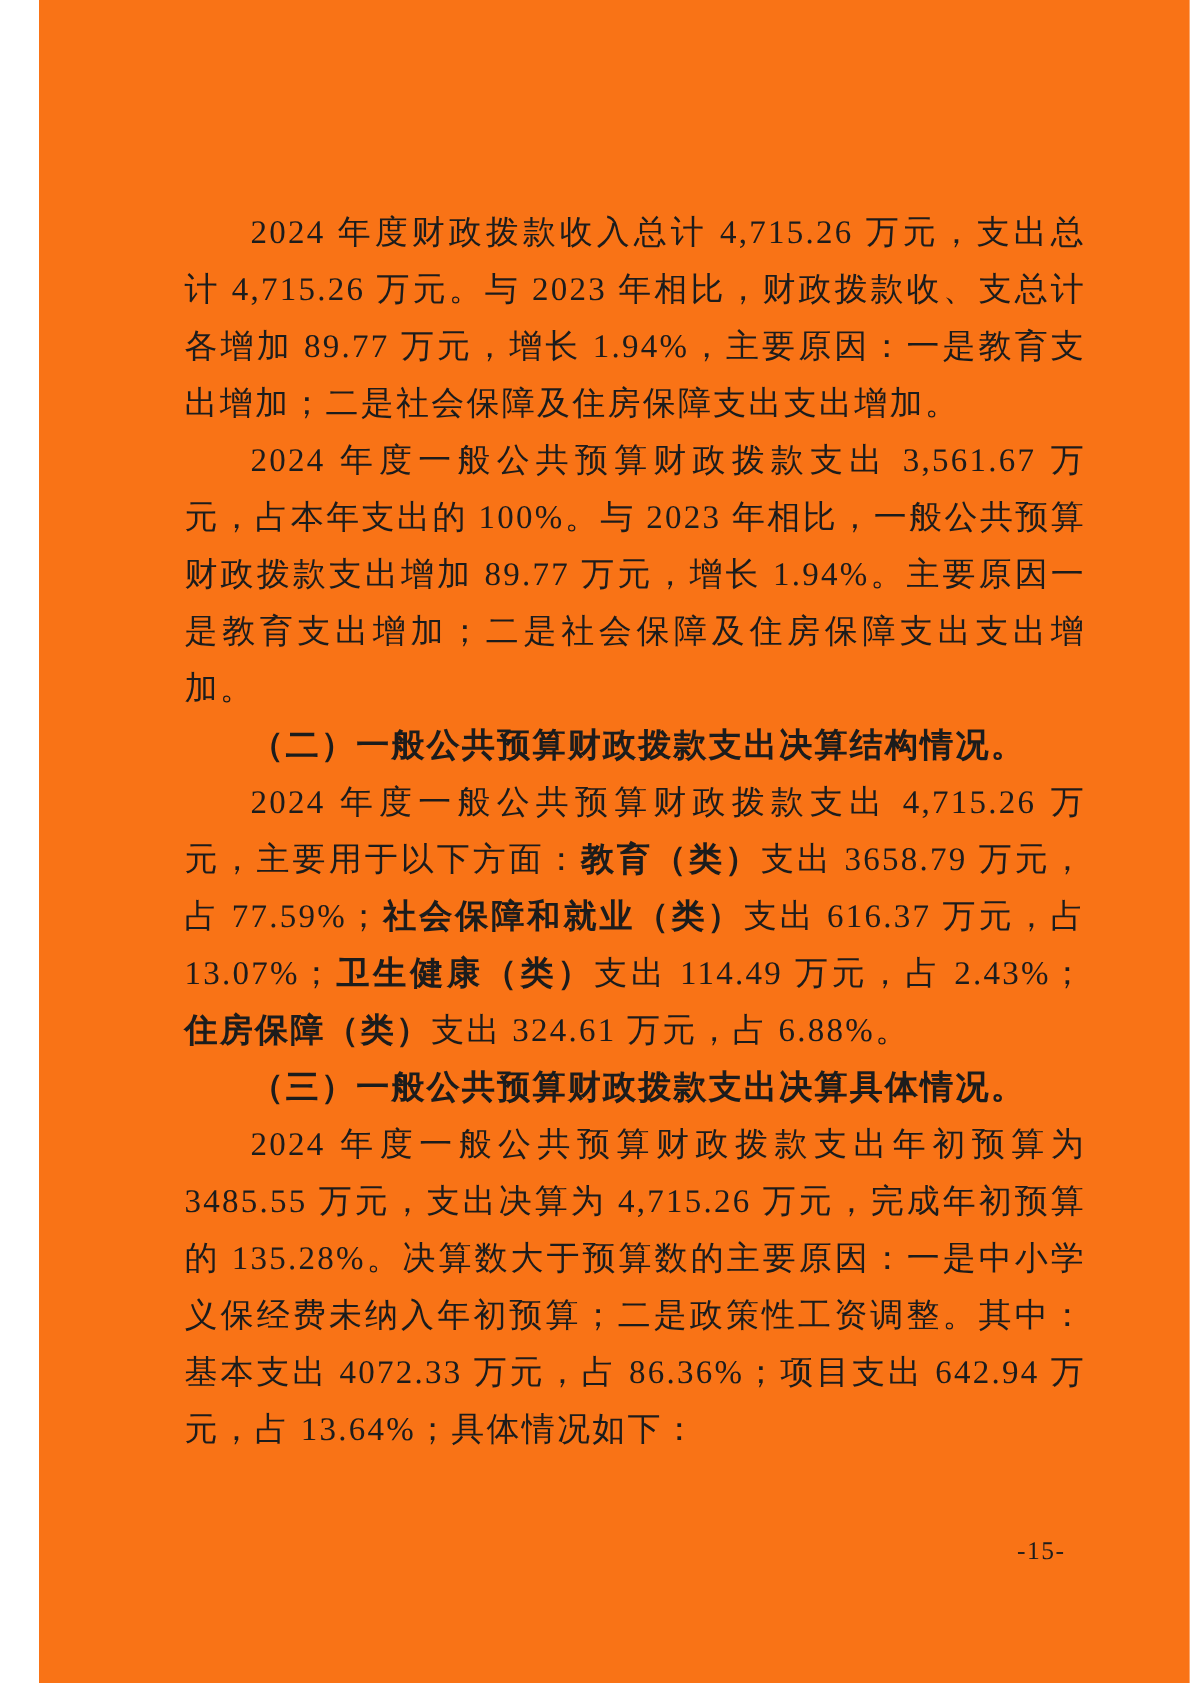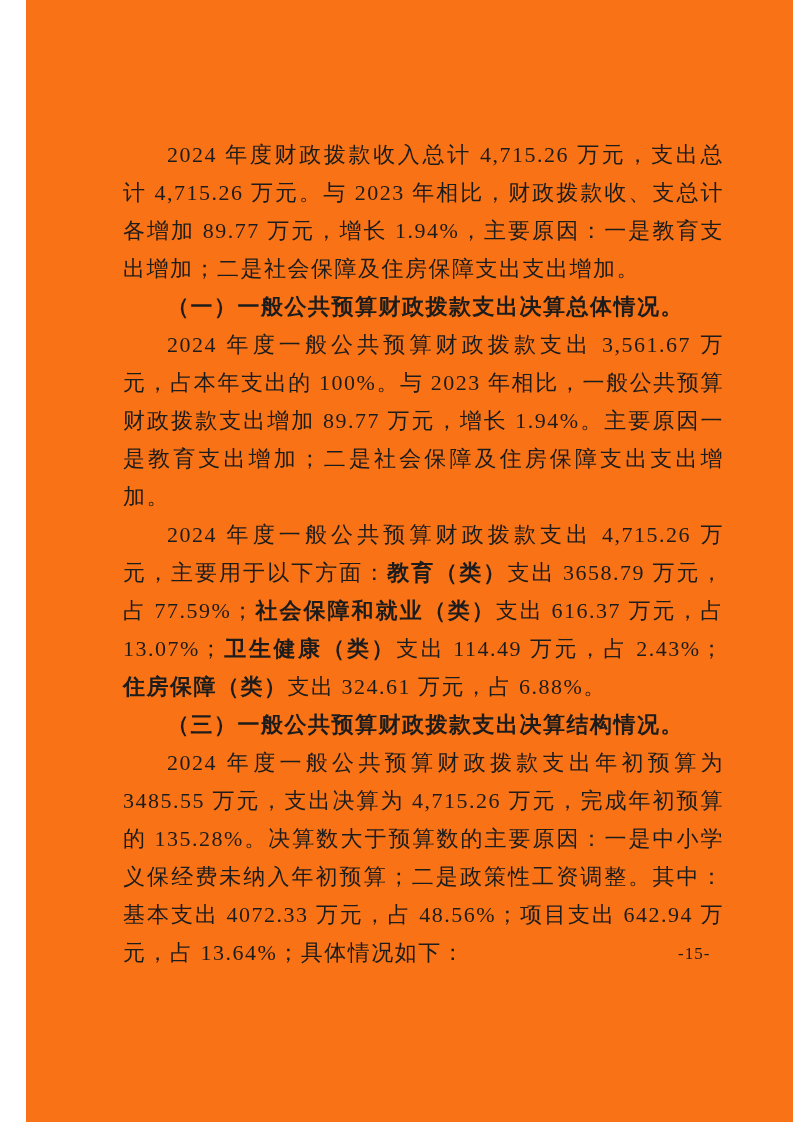--- a/index.html
+++ b/index.html
@@ -35,43 +35,43 @@
   .para .seg-bold,
   .para-heading {
     font-weight: bold;
   }
   .section-title {
     font-weight: normal;
   }
   .page-number {
     position: absolute;
     left: 652px;
-    top: 944px;
+    top: 1024px;
     font-size: 17px;
     letter-spacing: 1px;
     color: #1c1c1c;
     font-family: "Liberation Serif", serif;
   }
 </style>
 </head>
 <body>
 
 <div class="page">
   <div class="content">
 
     <p class="para">2024 年度财政拨款收入总计 4,715.26 万元，支出总计 4,715.26 万元。与 2023 年相比，财政拨款收、支总计各增加 89.77 万元，增长 1.94%，主要原因：一是教育支出增加；二是社会保障及住房保障支出支出增加。</p>
 
 
-    <p class="para para-heading">（一）一般公共预算财政拨款支出决算总体情况。</p>
 
     <p class="para">2024 年度一般公共预算财政拨款支出 3,561.67 万元，占本年支出的 100%。与 2023 年相比，一般公共预算财政拨款支出增加 89.77 万元，增长 1.94%。主要原因一是教育支出增加；二是社会保障及住房保障支出支出增加。</p>
 
+    <p class="para para-heading">（二）一般公共预算财政拨款支出决算结构情况。</p>
 
     <p class="para"><span class="seg">2024 年度一般公共预算财政拨款支出 4,715.26 万元，主要用于以下方面：</span><span class="seg-bold">教育（类）</span><span class="seg">支出 3658.79 万元，占 77.59%；</span><span class="seg-bold">社会保障和就业（类）</span><span class="seg">支出 616.37 万元，占 13.07%；</span><span class="seg-bold">卫生健康（类）</span><span class="seg">支出 114.49 万元，占 2.43%；</span><span class="seg-bold">住房保障（类）</span><span class="seg">支出 324.61 万元，占 6.88%。</span></p>
 
-    <p class="para para-heading">（三）一般公共预算财政拨款支出决算结构情况。</p>
+    <p class="para para-heading">（三）一般公共预算财政拨款支出决算具体情况。</p>
 
-    <p class="para">2024 年度一般公共预算财政拨款支出年初预算为 3485.55 万元，支出决算为 4,715.26 万元，完成年初预算的 135.28%。决算数大于预算数的主要原因：一是中小学义保经费未纳入年初预算；二是政策性工资调整。其中：基本支出 4072.33 万元，占 48.56%；项目支出 642.94 万元，占 13.64%；具体情况如下：</p>
+    <p class="para">2024 年度一般公共预算财政拨款支出年初预算为 3485.55 万元，支出决算为 4,715.26 万元，完成年初预算的 135.28%。决算数大于预算数的主要原因：一是中小学义保经费未纳入年初预算；二是政策性工资调整。其中：基本支出 4072.33 万元，占 86.36%；项目支出 642.94 万元，占 13.64%；具体情况如下：</p>
 
   </div>
 
   <div class="page-number">-15-</div>
 </div>
 
 </body></html>

